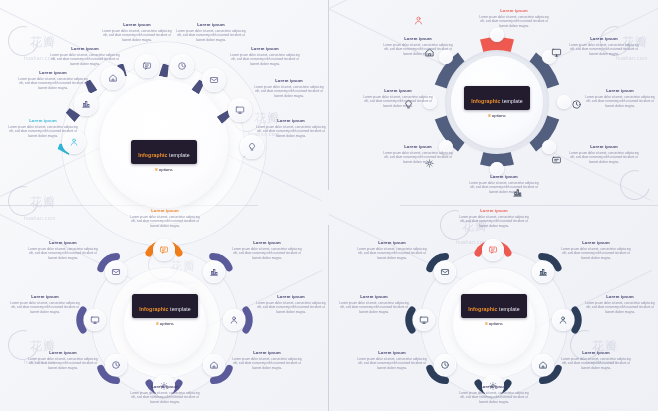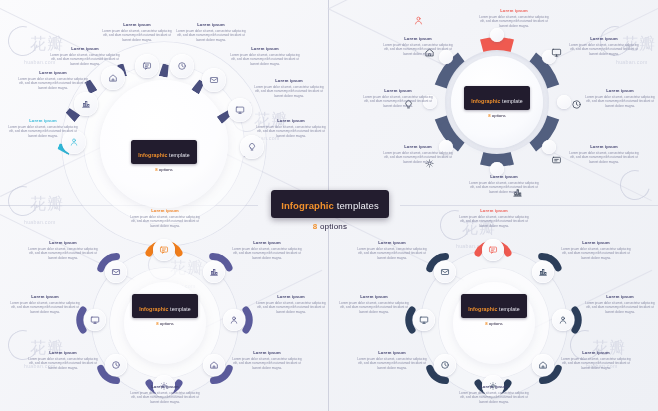--- a/index.html
+++ b/index.html
@@ -104,21 +104,21 @@
   .banner .bopts b{color:#f2912c;}
 
   
   .wm{position:absolute; pointer-events:none; opacity:.5; user-select:none;}
   .wm .wmlogo{
     width:30px;height:30px;border:1.6px solid #b9bdd2;border-radius:50%;
     border-right-color:transparent; display:inline-block;
     transform:rotate(-30deg);
   }
   .wmtext{font-size:5.2px; color:#b4b8cd; letter-spacing:.3px;}
-  .wmcjk{font-size:16px; color:#c3c6d8; font-family:"DejaVu Sans", sans-serif; letter-spacing:1px;}
+  .wmcjk{font-size:12px; color:#c3c6d8; font-family:"DejaVu Sans", sans-serif; letter-spacing:1px;}
 </style>
 </head>
 <body>
 
 <div id="stage">
 
   <div class="guides">
     <div class="vline" style="left:328px; top:0; height:190px;"></div>
     <div class="vline" style="left:328px; top:225px; height:186px;"></div>
     <div class="hline" style="left:0; top:205px; width:258px;"></div>
@@ -700,22 +700,14 @@
     <div class="tblock" style="left:8px;  top:88px;">
       <div class="th">Lorem ipsum</div>
       <div class="tb">Lorem ipsum dolor sit amet, consectetur adipiscing elit, sed diam nonummy nibh euismod tincidunt ut laoreet dolore magna.</div>
     </div>
     <div class="tblock" style="left:26px; top:34px;">
       <div class="th">Lorem ipsum</div>
       <div class="tb">Lorem ipsum dolor sit amet, consectetur adipiscing elit, sed diam nonummy nibh euismod tincidunt ut laoreet dolore magna.</div>
     </div>
   </div>
 
-  <div class="banner">
-    <div class="bannerbox">
-      <span class="b1">Infographic</span><span class="b2"> templates</span>
-    </div>
-    <div class="bopts">
-      <b>8</b><span> options</span>
-    </div>
-  </div>
 
 </div>
 
 </body></html>

